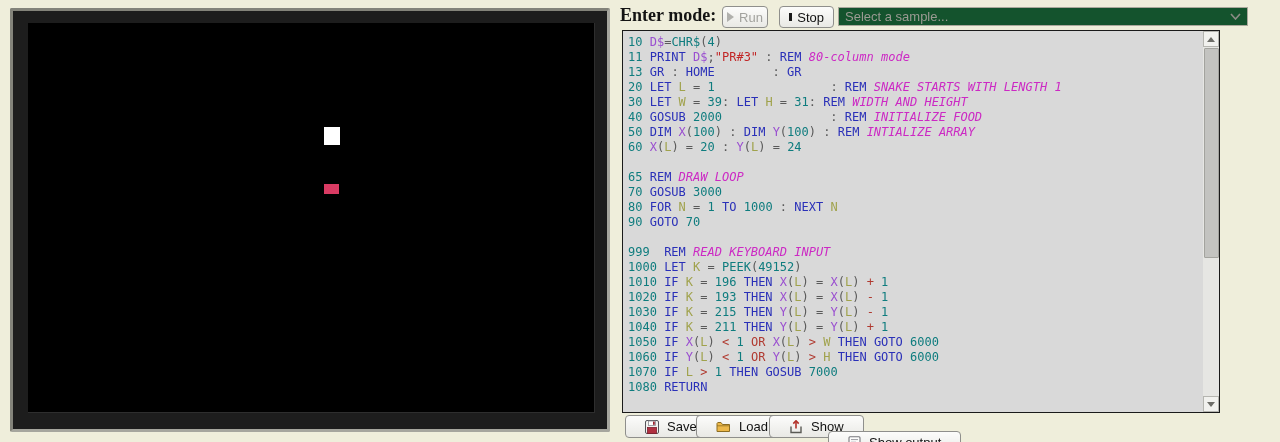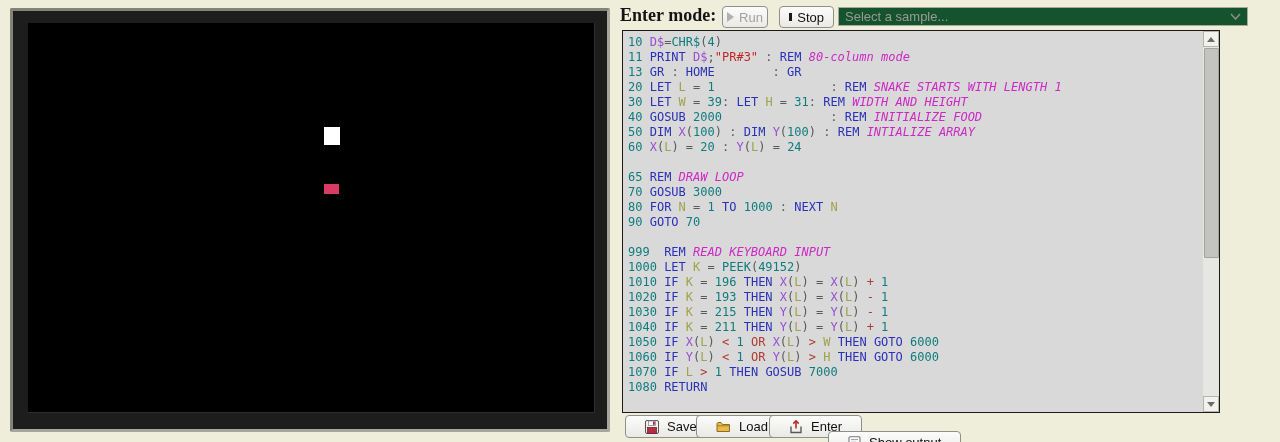--- a/index.html
+++ b/index.html
@@ -115,21 +115,21 @@
   </button>
 
   <button class="bbtn" style="left:769px;">
     <span class="icon">
       <svg width="14" height="14" viewBox="0 0 14 14">
         <path d="M2 6.5 L2 12.5 L12 12.5 L12 6.5" fill="none" stroke="#5a5a55" stroke-width="1.4"></path>
         <path d="M7 1 L7 8.5" stroke="#b23028" stroke-width="1.6"></path>
         <path d="M4.3 3.6 L7 0.8 L9.7 3.6" fill="none" stroke="#b23028" stroke-width="1.6"></path>
       </svg>
     </span>
-    <span>Enter</span>
+    <span>Show</span>
   </button>
 
   <button class="bbtn" style="left:828px;margin-top:16px;">
     <span class="icon">
       <svg width="13" height="14" viewBox="0 0 13 14">
         <rect x="1" y="0.8" width="11" height="12.4" rx="1" fill="#fdfdfc" stroke="#77777c" stroke-width="1.1"></rect>
         <path d="M3 3.6 L10 3.6" stroke="#9a9aa0" stroke-width="1"></path>
         <path d="M3 6 L8 6" stroke="#c3c3c8" stroke-width="1"></path>
       </svg>
     </span>

